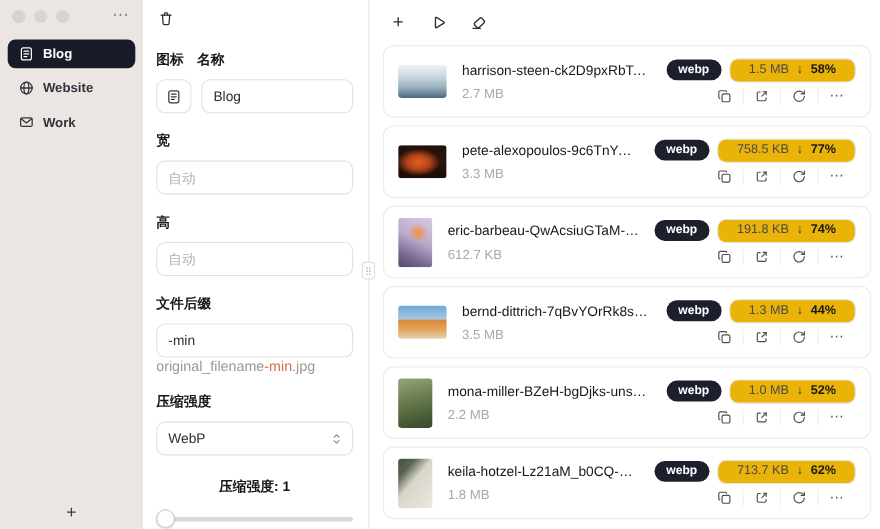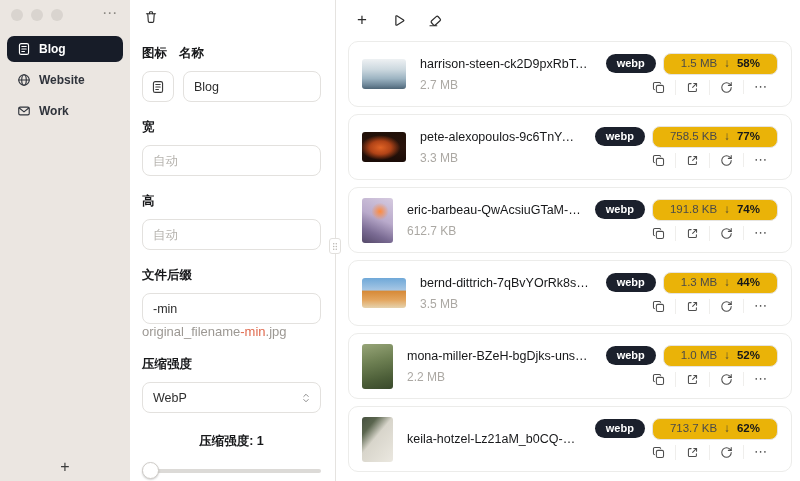--- a/index.html
+++ b/index.html
@@ -411,20 +411,21 @@
               </span>
             <span class="action-btn ellipsis">⋯</span>
           </div>
         </div>
       </div>
 
       <div class="file-card">
         <div class="thumb" data-orientation="portrait" style="background: linear-gradient(130deg, rgb(70, 80, 63) 0%, rgb(90, 101, 78) 22%, rgb(216, 213, 203) 45%, rgb(235, 232, 224) 100%);"></div>
         <div class="file-info">
           <div class="file-name">keila-hotzel-Lz21aM_b0CQ-unsplash.jpg</div>
+          <div class="file-size">1.8 MB</div>
         </div>
         <div class="file-right">
           <div class="badge-row">
             <span class="format-badge">webp</span>
             <span class="stat-badge">
                 <span>713.7 KB</span>
                 <span class="arrow">↓</span>
                 <span class="pct">62%</span>
               </span>
           </div>

